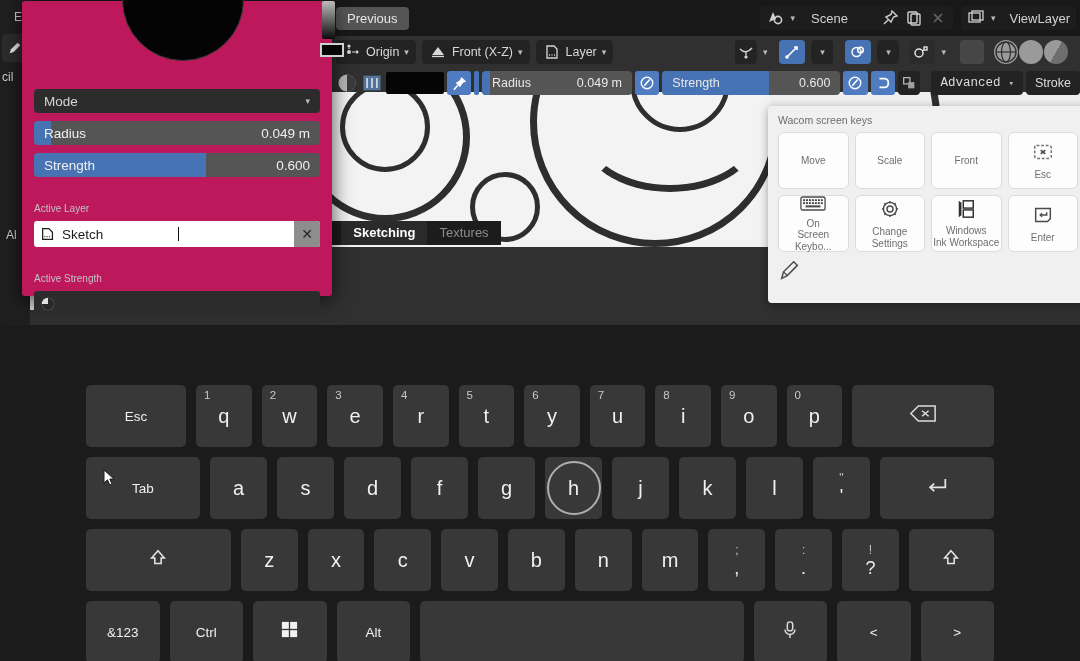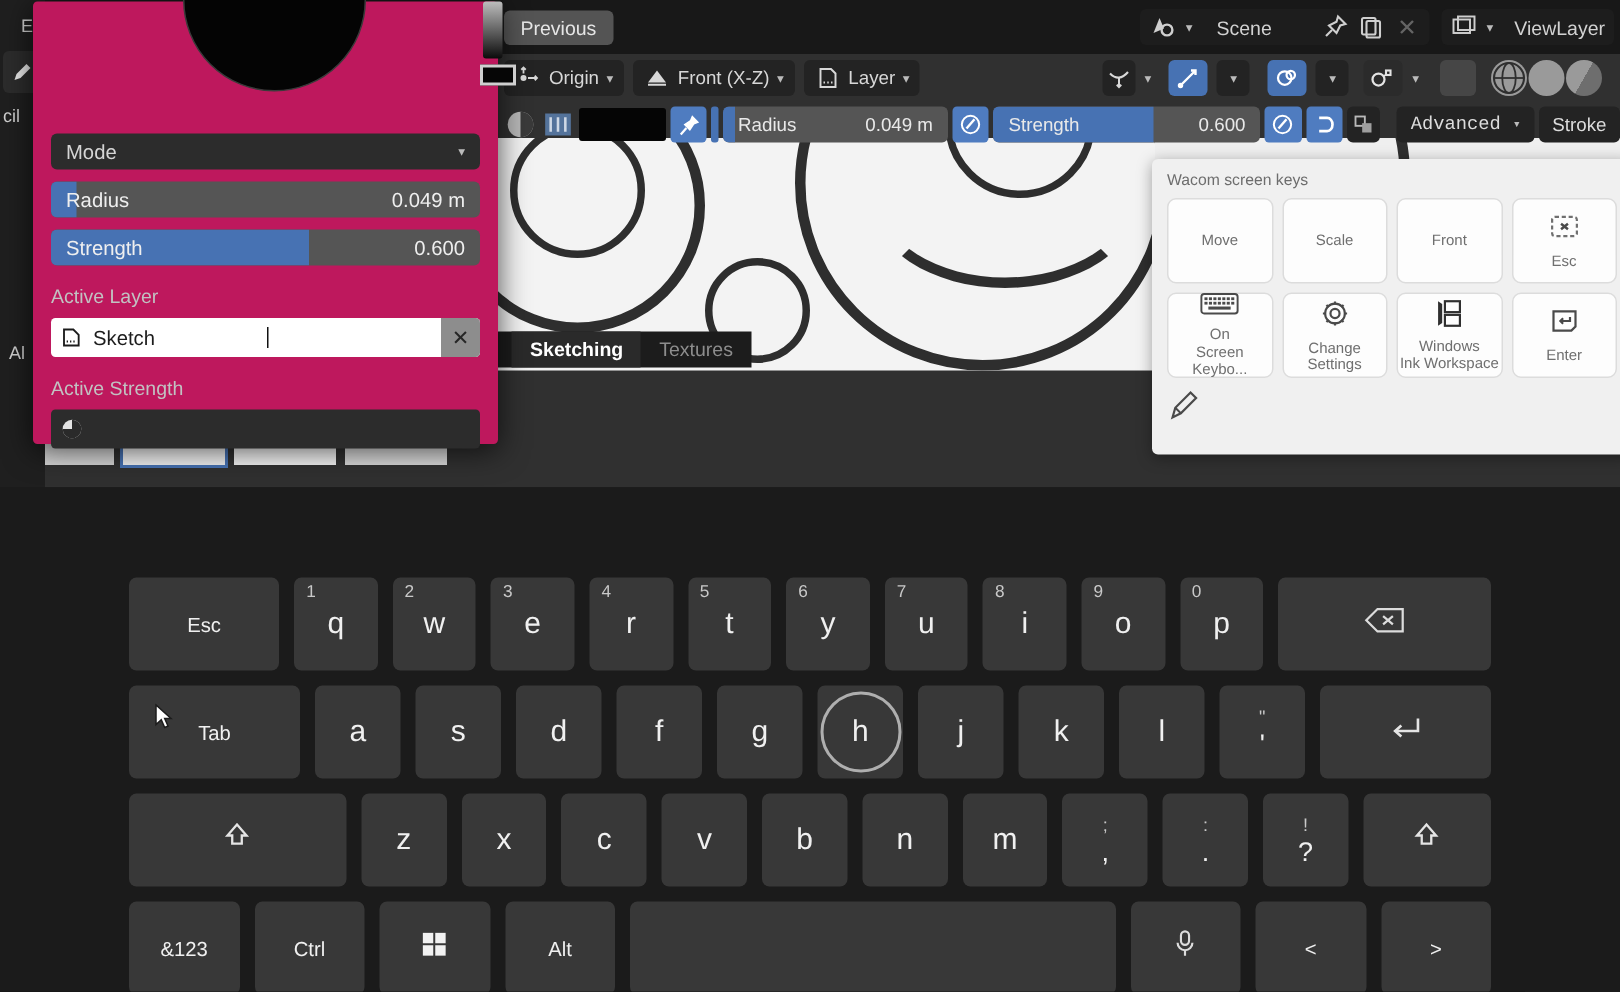--- a/index.html
+++ b/index.html
@@ -141,21 +141,21 @@
     font-size: 13.5px; display: flex; align-items: center; padding: 0 10px;
     justify-content: space-between; margin-top: 8px;
   }
   .pslider {
     height: 24px; border-radius: 4px; background: #555; color: #efefef;
     font-size: 13.5px; display: flex; align-items: center; justify-content: space-between;
     padding: 0 10px; margin-top: 8px; position: relative; overflow: hidden;
   }
   .pslider .fill { position: absolute; left: 0; top: 0; bottom: 0; background: #4772b3; }
   .pslider span { position: relative; z-index: 2; }
-  .plabel { color: #c2c2c2; font-size: 13px; margin-top: 13px; }
+  .plabel { color: #c2c2c2; font-size: 10px; margin-top: 26px; }
   .prow {
     height: 26px; margin-top: 7px; display: flex; align-items: center;
     background: #2c2c2c; border-radius: 3px; overflow: hidden;
   }
   .prow.white { background: #ffffff; }
   .prow .ricon { width: 28px; display: flex; align-items: center; justify-content: center; flex: 0 0 auto; }
   .prow .rtext { flex: 1; font-size: 13.5px; color: #1c1c1c; }
   .prow.dark .rtext { color: #b9b9b9; }
   .prow .rx { width: 26px; height: 26px; background: #8d8d8d; color: #262626;
     display: flex; align-items: center; justify-content: center; font-size: 14px; flex: 0 0 auto; }

